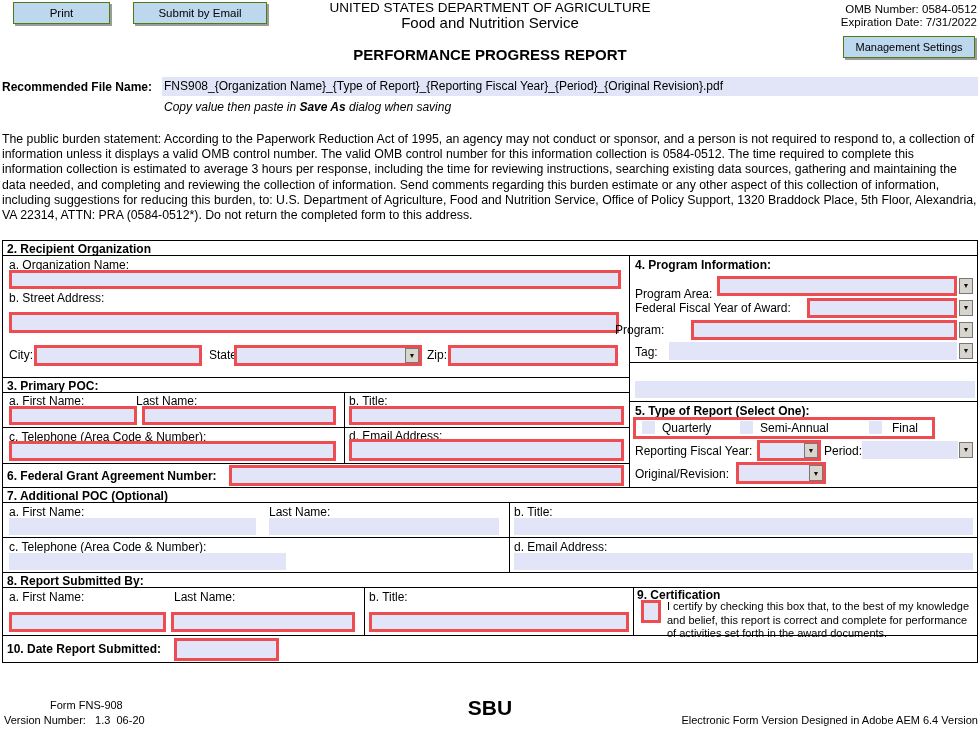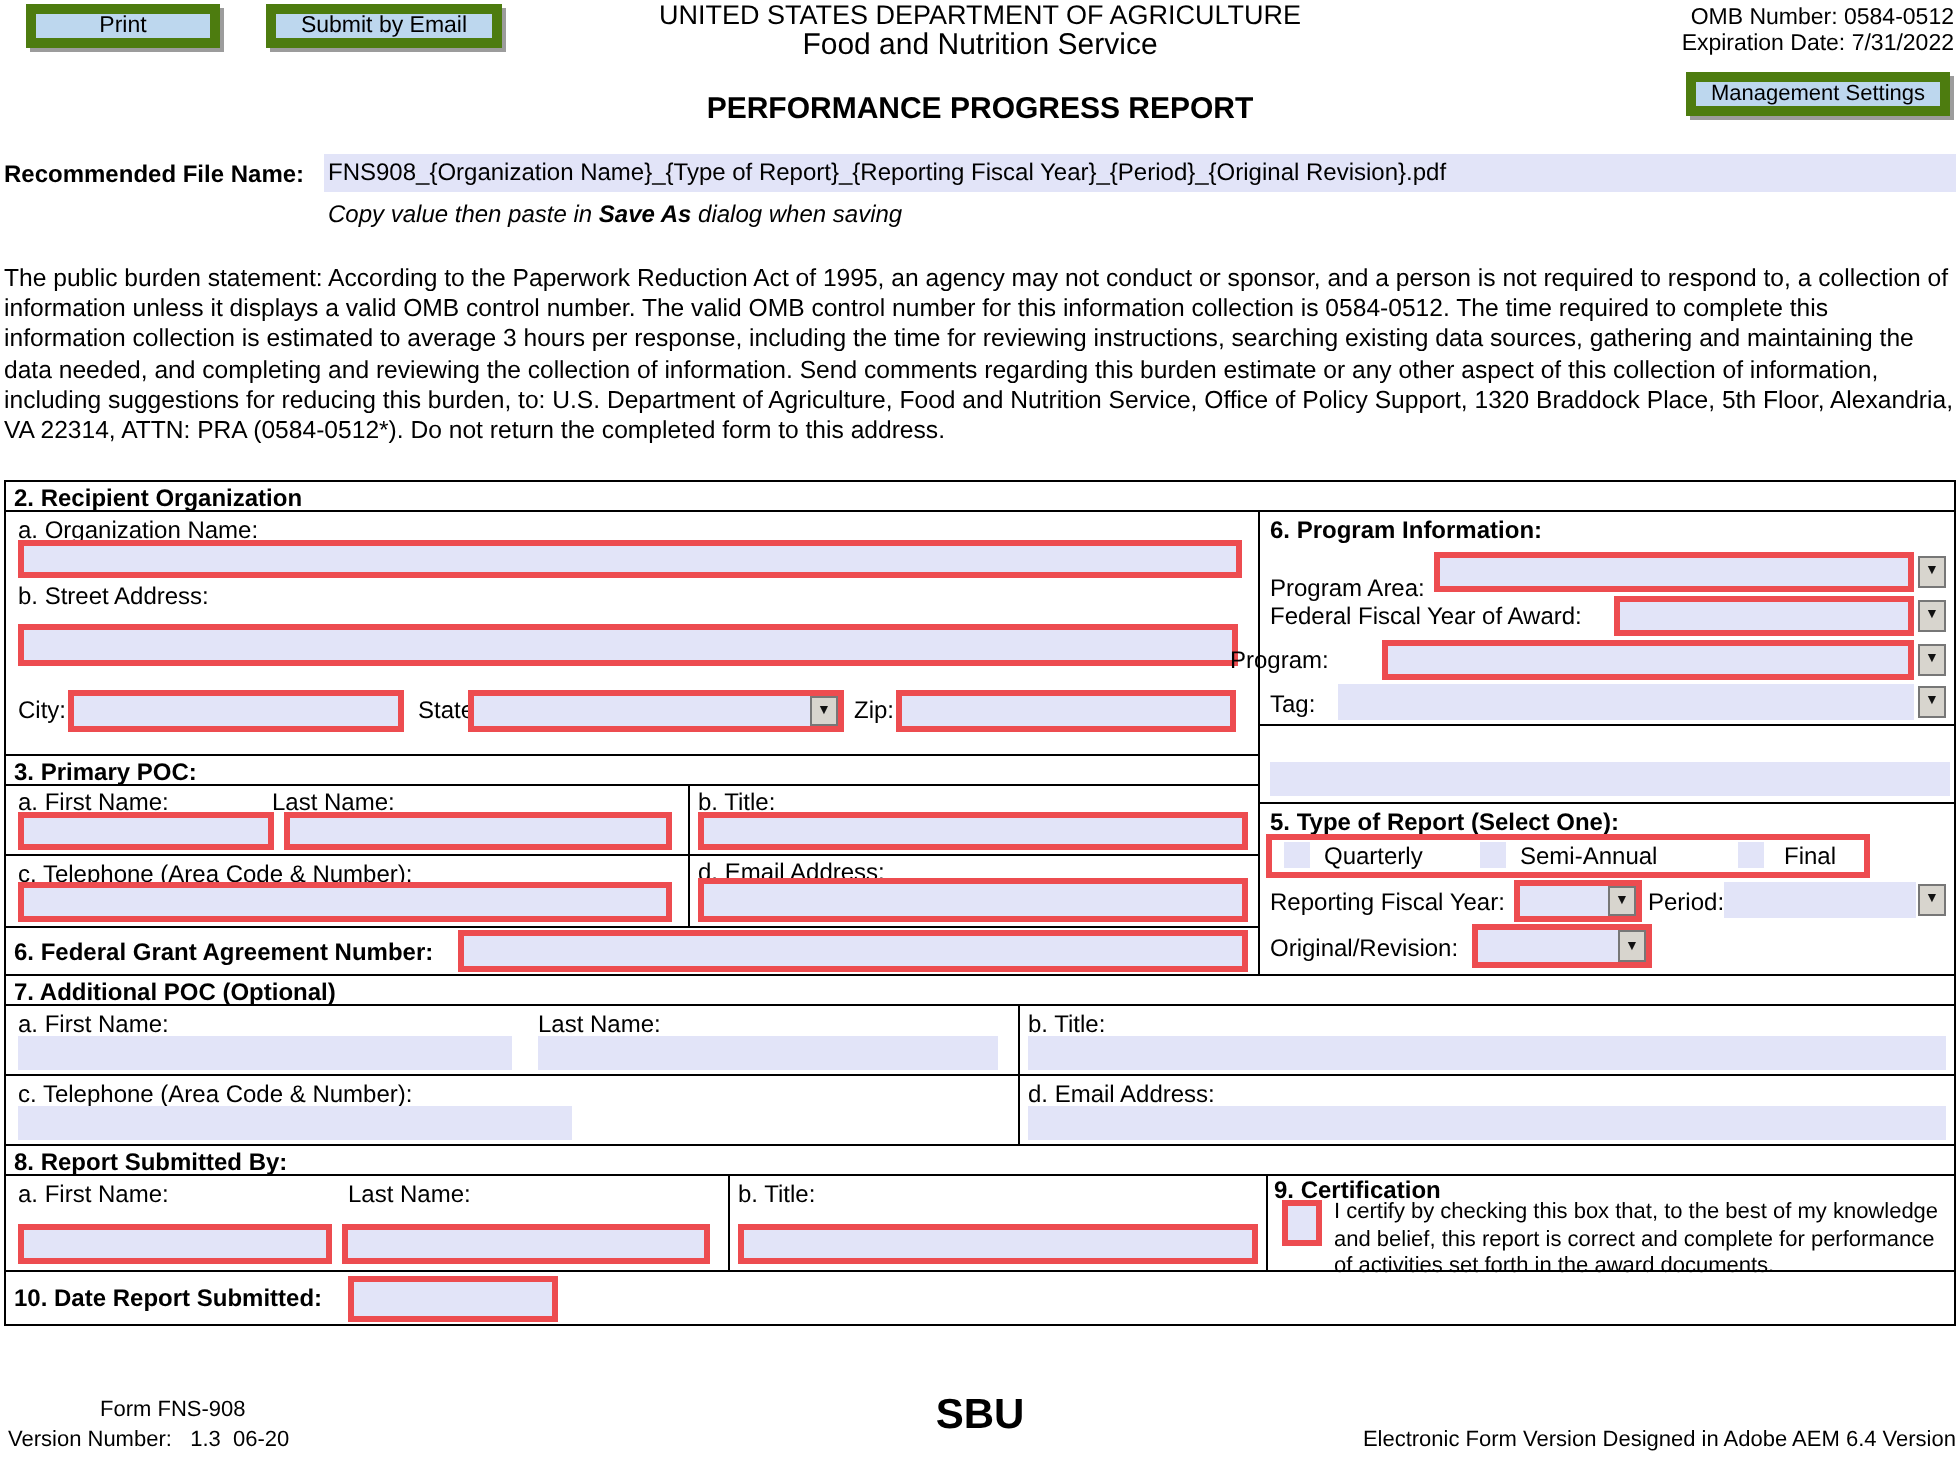--- a/index.html
+++ b/index.html
@@ -9,21 +9,21 @@
     font-family: "Liberation Sans", sans-serif; color:#000; overflow: hidden;
   }
   .lbl { position:absolute; font-size:12px; line-height:14px; white-space:nowrap; }
   .bld { font-weight:bold; }
   .ctr { position:absolute; left:0; right:0; text-align:center; white-space:nowrap; }
   .fld { position:absolute; background:#e2e4f8; }
   .req { border:3px solid #ed4c50; }
   .hl { position:absolute; height:1px; background:#000; }
   .vl { position:absolute; width:1px; background:#000; }
   .btn3d {
-    position:absolute; background:#bdd7ee; border:5px solid #4d7c0f;
+    position:absolute; background:#bdd7ee; border:1px solid #4d7c0f;
     box-shadow:2px 2px 0 #9c9c9c; font-size:11.5px; font-family:inherit;
     text-align:center; cursor:pointer; color:#000;
   }
   .ddbtn {
     position:absolute; width:14px; height:16px; background:#d8d5ce;
     border:1px solid #777; font-size:7px; line-height:14px; text-align:center; color:#111;
   }
   .ddwrap { position:absolute; display:flex; background:#e2e4f8; }
   .ddwrap .sp { flex:1; }
   .ddwrap .ab {
@@ -37,21 +37,21 @@
   .burden { position:absolute; left:2px; top:132px; width:976px; font-size:12.3px; line-height:15.2px; text-align:left; }
   .foot { position:absolute; font-size:11px; white-space:pre; }
   .certtext { position:absolute; font-size:11px; line-height:13.5px; }
 </style>
 </head>
 <body>
 
 <div class="page">
 
   <button class="btn3d" style="left:13px;top:2px;width:97px;height:22px;">Print</button>
-  <button class="btn3d" style="left:133px;top:2px;width:118px;height:22px;">Submit by Email</button>
+  <button class="btn3d" style="left:133px;top:2px;width:134px;height:22px;">Submit by Email</button>
   <div class="ctr" style="top:0px;font-size:13.5px;">UNITED STATES DEPARTMENT OF AGRICULTURE</div>
   <div class="ctr" style="top:14px;font-size:15px;">Food and Nutrition Service</div>
   <div class="ctr bld" style="top:46px;font-size:15px;">PERFORMANCE PROGRESS REPORT</div>
   <div class="lbl" style="right:3px;top:2px;font-size:11.5px;">OMB Number: 0584-0512</div>
   <div class="lbl" style="right:3px;top:15px;font-size:11.5px;">Expiration Date: 7/31/2022</div>
   <button class="btn3d" style="right:5px;top:36px;width:132px;height:22px;font-size:11px;">Management Settings</button>
 
   <div class="lbl bld" style="left:2px;top:80px;">Recommended File Name:</div>
   <div class="filehl" style="left:162px;top:77px;width:816px;height:19px;padding-left:2px;">FNS908_{Organization Name}_{Type of Report}_{Reporting Fiscal Year}_{Period}_{Original Revision}.pdf</div>
   <div class="note" style="left:164px;top:100px;"><span>Copy value then paste in </span><b>Save As</b><span> dialog when saving</span></div>
@@ -87,21 +87,21 @@
     <div class="lbl" style="left:6px;top:107px;">City:</div>
     <div class="fld req" style="left:31px;top:104px;width:168px;height:21px;"></div>
     <div class="lbl" style="left:206px;top:107px;">State:</div>
     <div class="ddwrap req" style="left:231px;top:104px;width:188px;height:21px;">
         <div class="sp"></div>
         <div class="ab">▼</div>
       </div>
     <div class="lbl" style="left:424px;top:107px;">Zip:</div>
     <div class="fld req" style="left:445px;top:104px;width:170px;height:21px;"></div>
 
-    <div class="lbl bld" style="left:632px;top:17px;">6. Program Information:</div>
+    <div class="lbl bld" style="left:632px;top:17px;">4. Program Information:</div>
     <div class="lbl" style="left:632px;top:46px;">Program Area:</div>
     <div class="fld req" style="left:714px;top:35px;width:240px;height:20px;"></div>
     <div class="ddbtn" style="left:956px;top:37px;">▼</div>
     <div class="lbl" style="left:632px;top:60px;">Federal Fiscal Year of Award:</div>
     <div class="fld req" style="left:804px;top:57px;width:150px;height:20px;"></div>
     <div class="ddbtn" style="left:956px;top:59px;">▼</div>
     <div class="lbl" style="left:612px;top:82px;text-align:right;">Program:</div>
     <div class="fld req" style="left:688px;top:79px;width:266px;height:20px;"></div>
     <div class="ddbtn" style="left:956px;top:81px;">▼</div>
     <div class="lbl" style="left:632px;top:104px;">Tag:</div>

